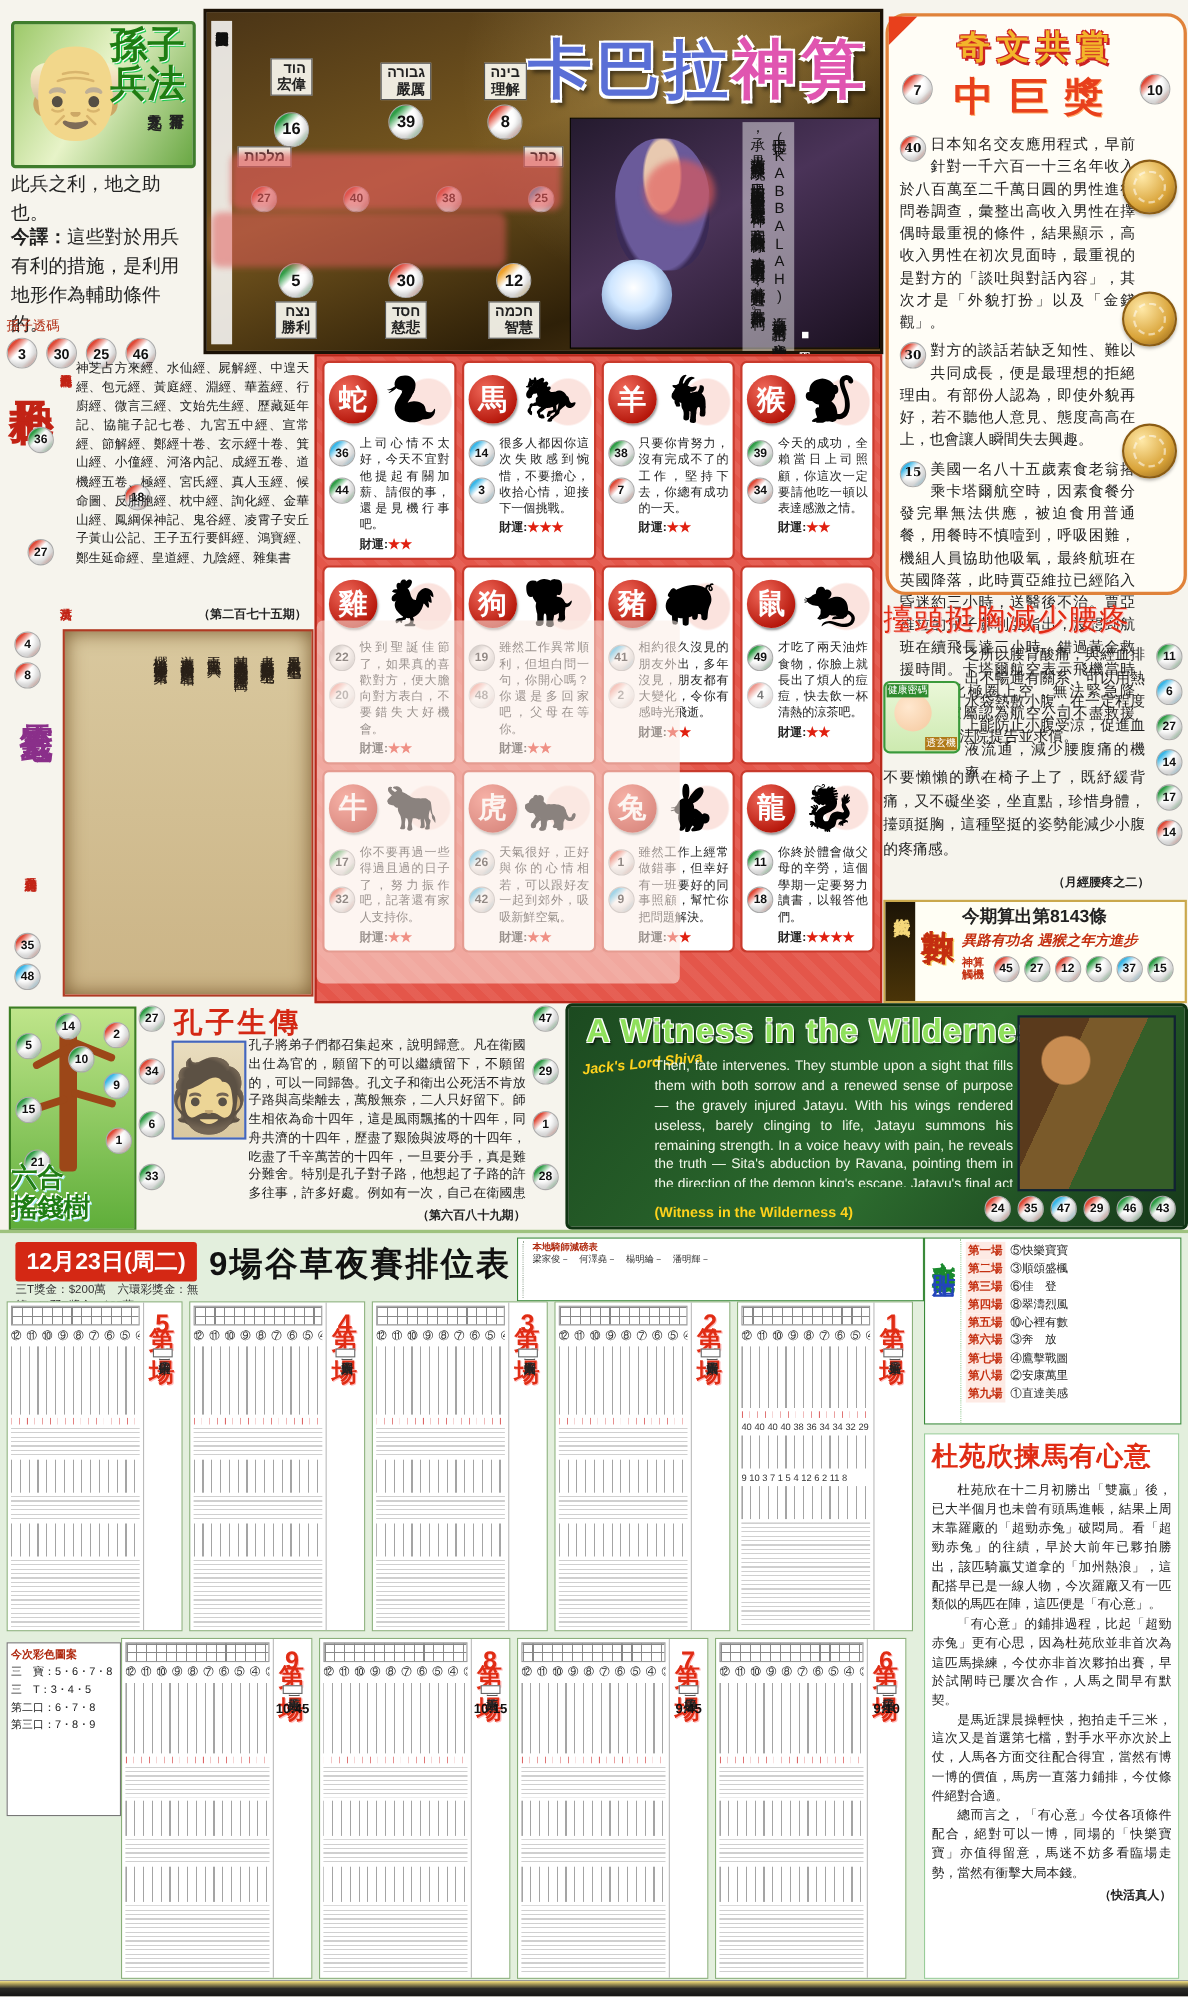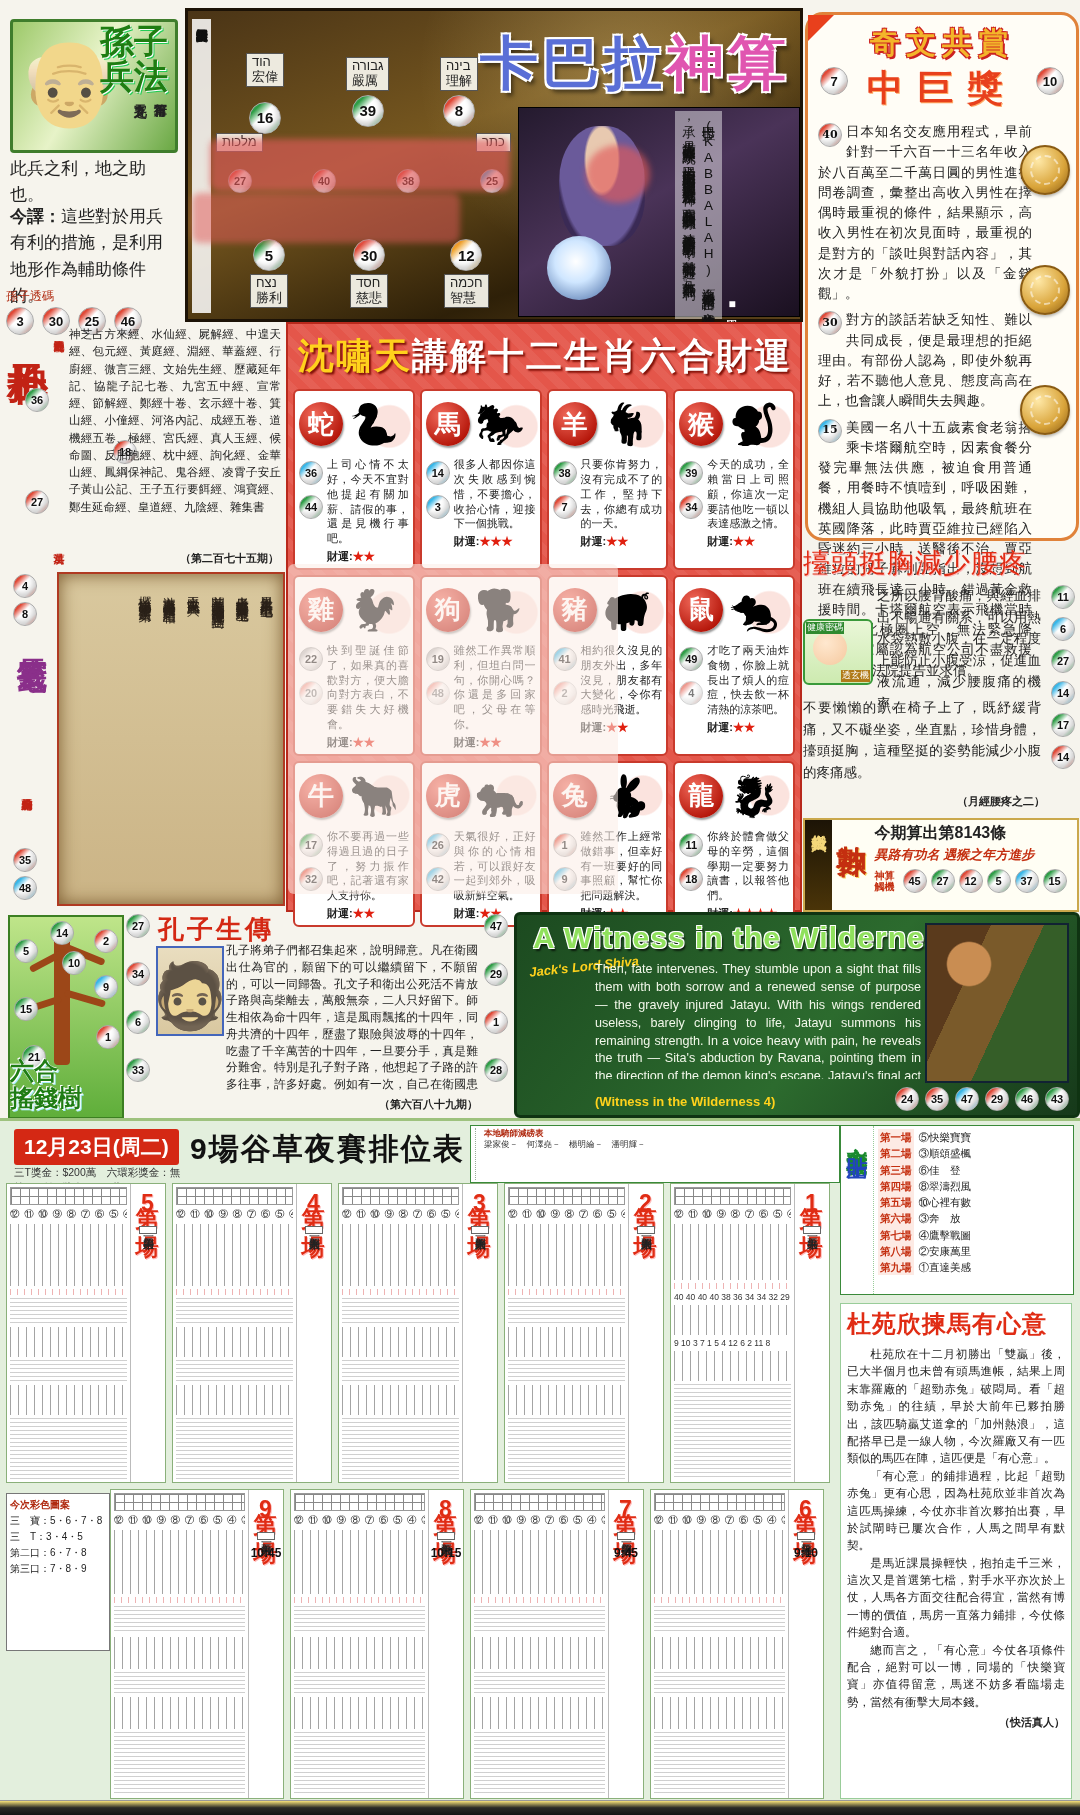--- a/index.html
+++ b/index.html
@@ -22,22 +22,22 @@
   
   .sz-frame{background:linear-gradient(120deg,#9dc96a,#e7f3c8 45%,#6aa844);border:3px solid #3f7d2c;border-radius:4px}
   .sz-face{font-size:84px;filter:sepia(.7) contrast(.9);line-height:1}
   .sz-title{color:#1e7d12;font-weight:bold;font-size:34px;line-height:1.02;text-shadow:1px 1px 0 #fff,2px 2px 0 #2c5}
   .sz-text{font-size:17px;line-height:1.55;font-family:"DejaVu Serif",serif}
   
   .kab{background:
     radial-gradient(circle at 70% 20%,rgba(255,230,160,.25),transparent 40%),
     linear-gradient(160deg,#4a3416,#76571f 40%,#2e2008 75%,#5d431a);
     border:3px solid #1c1206;color:#fff}
-  .kab .heb{font-size:13px;font-weight:normal;color:#fff;background:rgba(250,248,240,.92);color:#222;
-    padding:1px 5px;border:1px solid #555;text-align:left;line-height:1.15}
+  .kab .heb{font-size:13px;font-weight:bold;color:#fff;background:rgba(250,248,240,.92);color:#222;
+    padding:1px 5px;border:1px solid #555;text-align:right;line-height:1.15}
   .kab-title{font-weight:bold;font-size:58px;letter-spacing:4px;color:#5a6fd6;
     text-shadow:2px 2px 0 #fff,-2px -2px 0 #fff,2px -2px 0 #fff,-2px 2px 0 #fff,4px 5px 4px #0008}
   .kab-title .pk{color:#e055b0}
   .blur-red{background:rgba(225,90,90,.65);filter:blur(3px);border-radius:8px}
   .kab-desc{font-size:13.5px;line-height:1.45;letter-spacing:1px;color:#111;
     background:rgba(255,255,255,.45);padding:4px}
   
   .card-or{border:3px solid #e0823a;border-radius:18px;background:#fffdf6}
   .art-t1{font-weight:bold;font-size:30px;color:#f3b52a;text-shadow:-1px -1px 0 #c22,1px -1px 0 #c22,-1px 1px 0 #c22,2px 2px 0 #c22;letter-spacing:6px}
   .art-t2{font-weight:bold;font-size:36px;color:#e8401c;letter-spacing:14px;text-shadow:1px 1px 0 #fa6}
@@ -253,21 +253,20 @@
         <div class="vt col">者十星也移度者歷轉周其境七星</div>
         <div class="vt col">其關上運九天明皇之氣下潤流灑梵行諸天高上</div>
         <div class="vt col">玉帝以來民人互興</div>
         <div class="vt col">遊宴之道乃學者簡錄所過之門上相</div>
         <div class="vt col">撰以快後學有知上帝宮館之次第</div>
       </div>
     </div>
   </div>
 
   <div class="zod abs" style="left:286px;top:322px;width:512px;height:586px">
-    <div class="zod-title" style="padding:8px 6px 4px 10px;white-space:nowrap"><span class="yl">沈嘯天</span><span>講解十二生肖六合財運</span></div>
     <div style="display:grid;grid-template-columns:repeat(4,1fr);gap:5px;padding:4px 5px">
 
       <div class="zcell">
           <div class="zhead">
             <span class="zcirc">蛇</span>
             <span class="zicon">🐍</span>
           </div>
           <div class="zbody">
             <div class="zballs">
               <span class="ball b b22">36</span>

